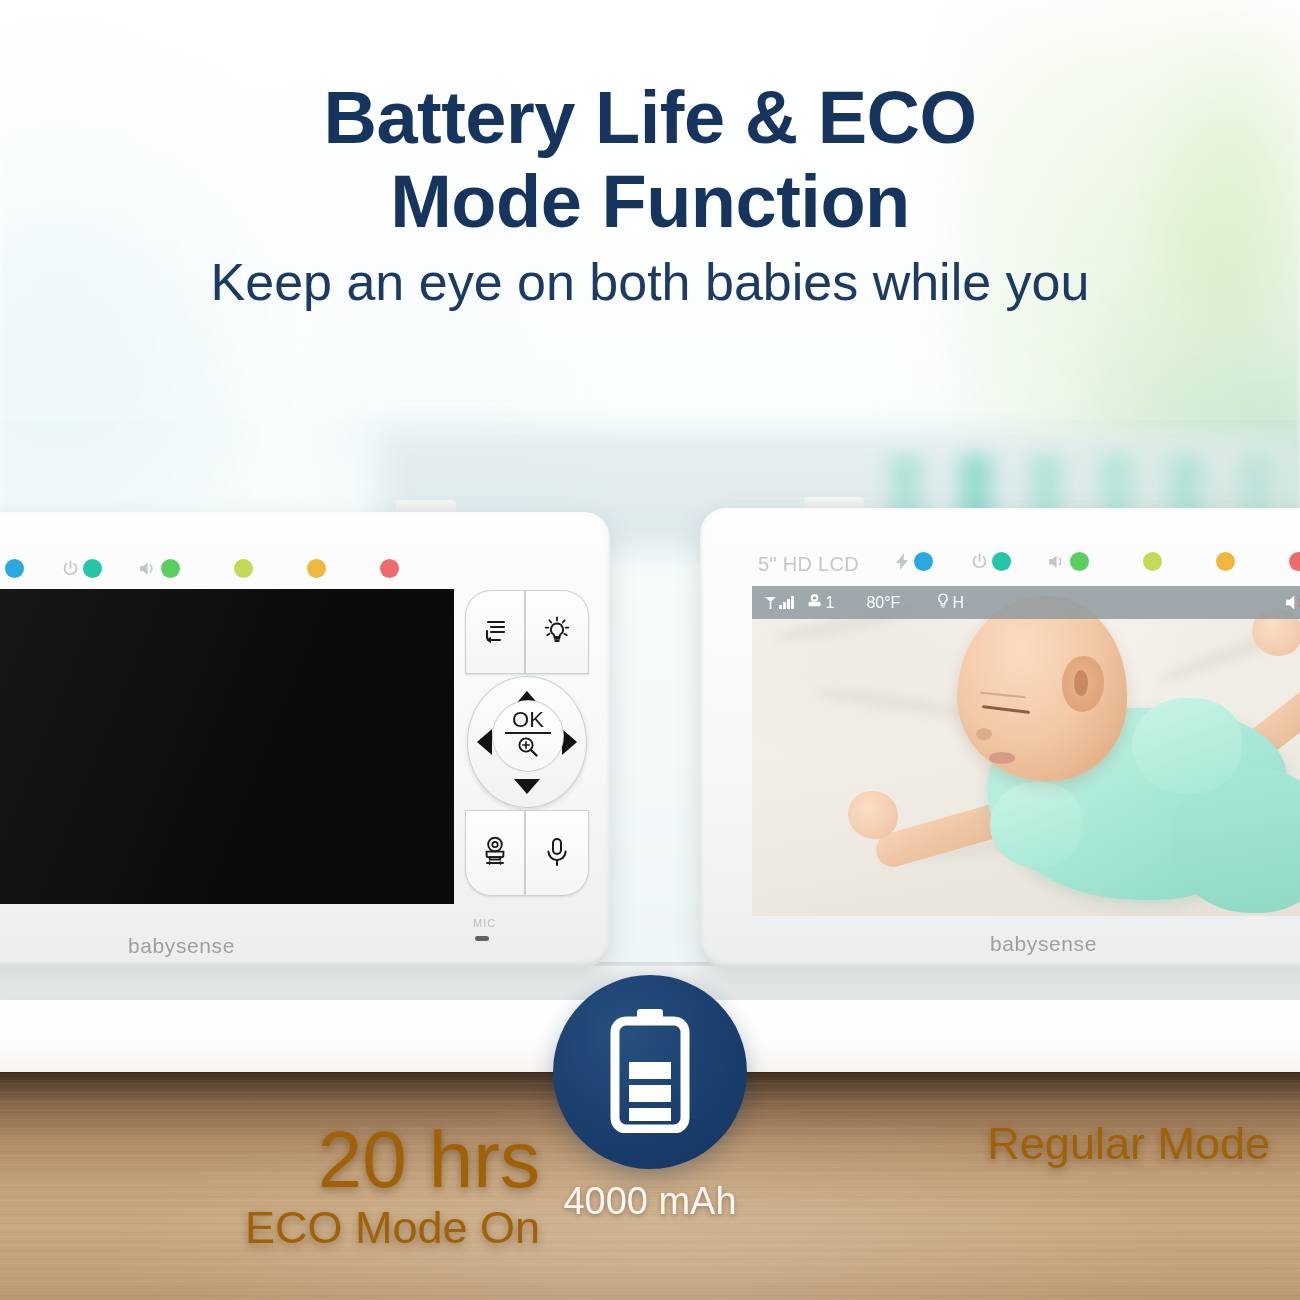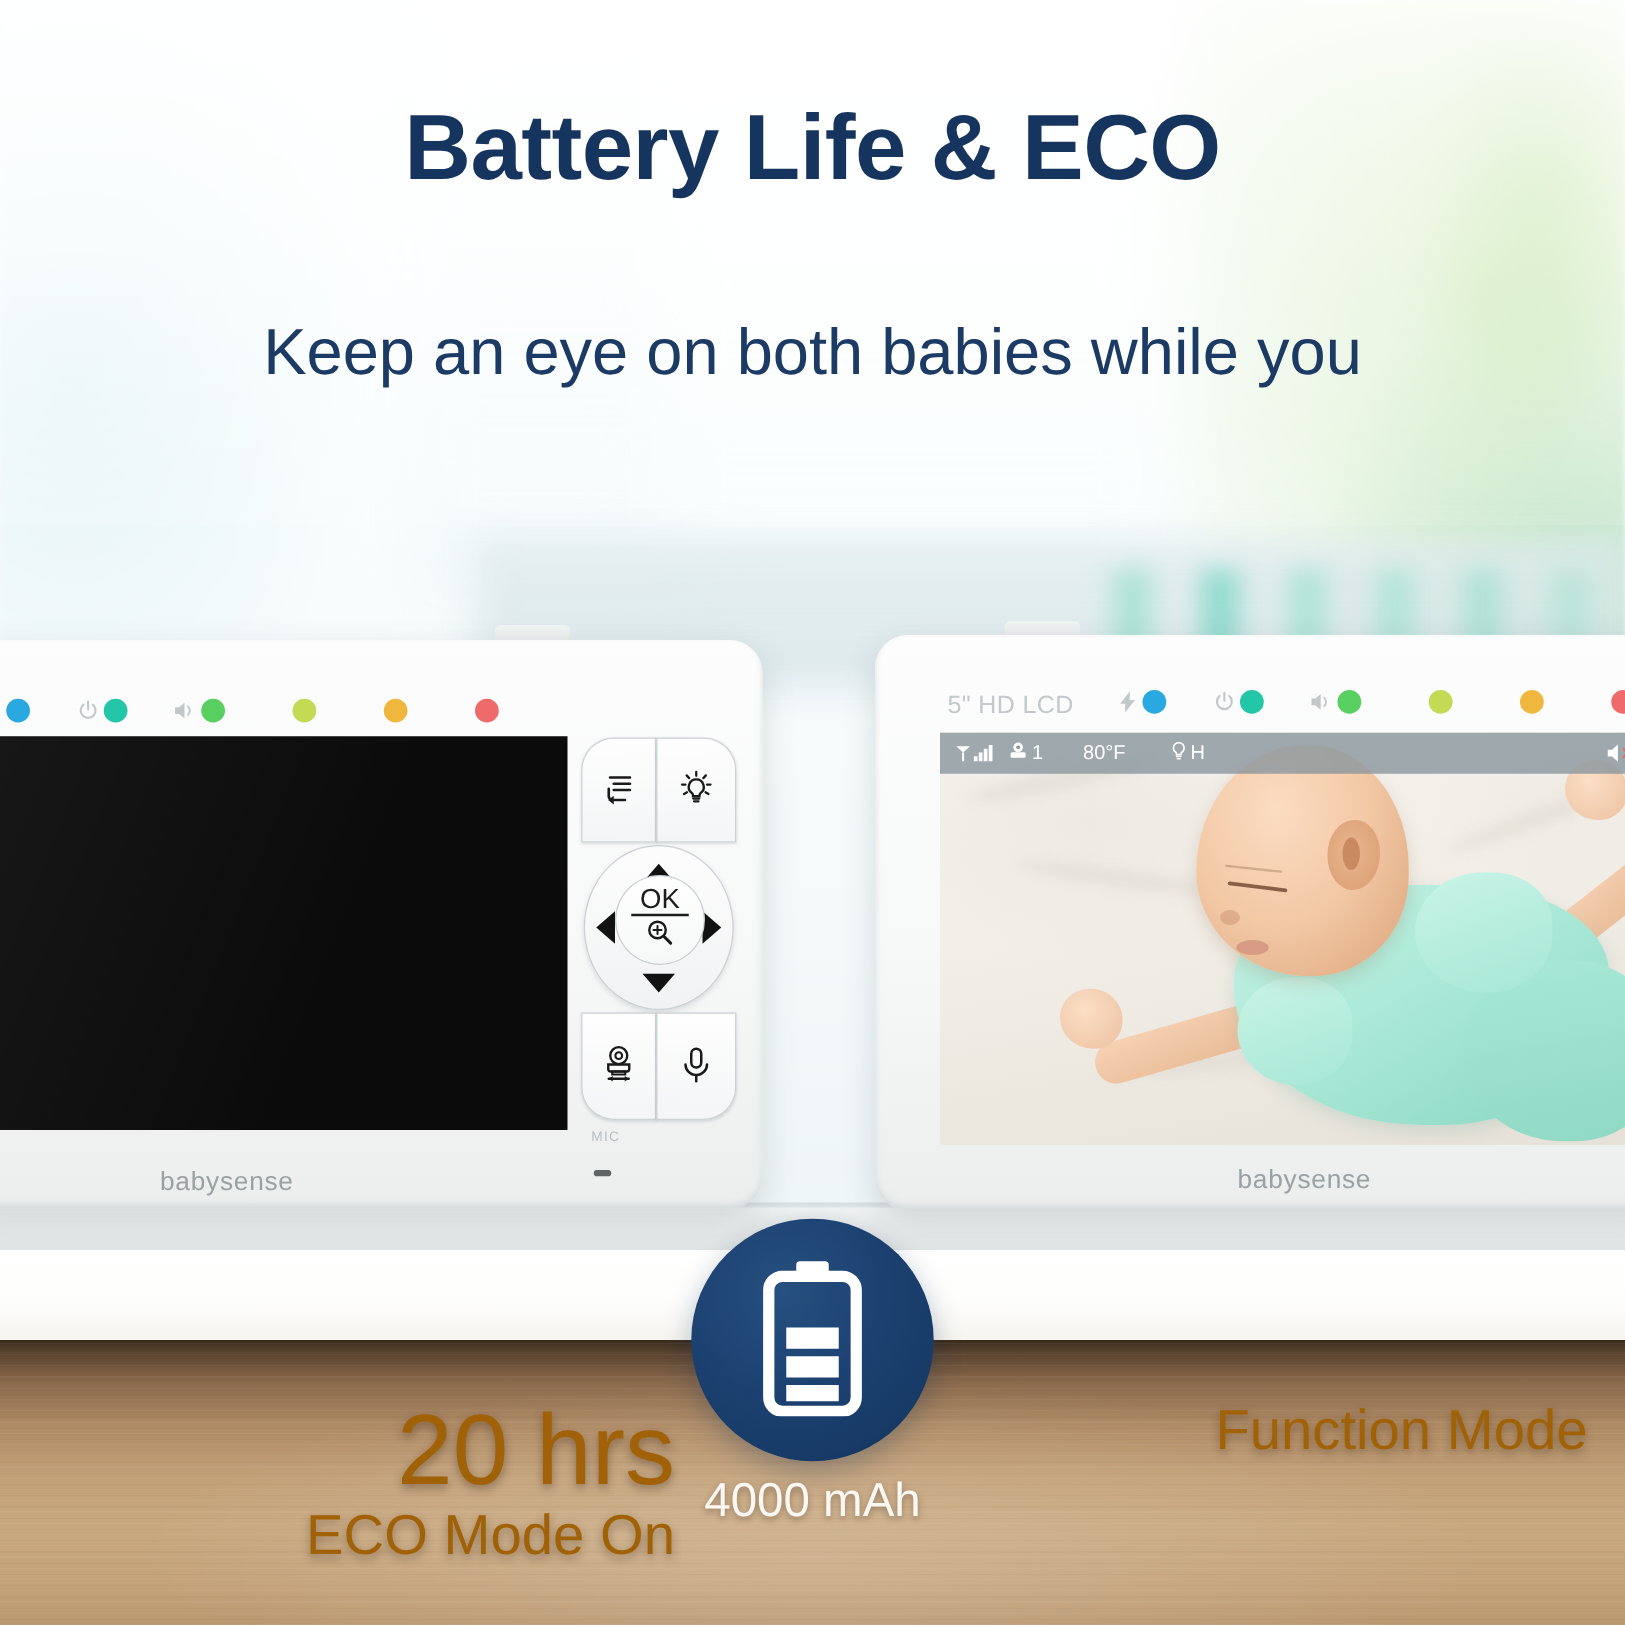--- a/index.html
+++ b/index.html
@@ -239,20 +239,21 @@
     <div class="bg-window"></div>
     <div class="bg-window2"></div>
     <div class="bg-greenblob"></div>
     <div class="bg-shelfline"></div>
     <div class="bg-bottles"></div>
     <div class="bg-topwhite"></div>
   </div>
 
   <div class="headline">
     <div>Battery Life &amp; ECO</div>
+    <div>Mode Function</div>
   </div>
   <div class="subhead">
     <div>Keep an eye on both babies while you</div>
   </div>
 
   <div class="shelf-shadow"></div>
   <div class="shelf-top"></div>
   <div class="shelf-face"></div>
 
   <div class="wood">
@@ -362,21 +363,21 @@
         <span>
           <svg width="34" height="38" viewBox="0 0 34 38">
             <rect x="13" y="7" width="8" height="15" rx="4" fill="none" stroke="#1a1a1a" stroke-width="2"></rect>
             <path d="M8.4 19.5a8.6 8.6 0 0 0 17.2 0" fill="none" stroke="#1a1a1a" stroke-width="2" stroke-linecap="round"></path>
             <path d="M17 28v5" stroke="#1a1a1a" stroke-width="2" stroke-linecap="round"></path>
           </svg>
         </span>
       </div>
     </div>
 
-    <div class="micLabel" style="left:497px;top:392px;">MIC</div>
+    <div class="micLabel" style="left:497px;top:405px;">MIC</div>
     <div class="micSlot" style="left:499px;top:424px;"></div>
 
     <div class="brand" style="left:152px;top:422px;">babysense</div>
   </div>
 
   <div class="monitor" style="left:700px;top:508px;width:624px;height:460px;">
     <div class="mon-nub" style="left:104px;top:-11px;"></div>
     <div class="mon-body" style="border-radius:26px 8px 8px 26px;"></div>
 
     <div class="lcdlabel" style="left:58px;top:45px;">5" HD LCD</div>
@@ -500,16 +501,16 @@
       </svg>
     </span>
   </div>
   <div class="mahlabel">4000 mAh</div>
 
   <div class="stat" style="left:40px;top:1118px;width:500px;">
     <div class="big">20 hrs</div>
     <div class="small">ECO Mode On</div>
   </div>
   <div class="stat" style="left:770px;top:1118px;width:500px;">
-    <div class="small">Function Mode</div>
+    <div class="small">Regular Mode</div>
   </div>
 
 </div>
 
 </body></html>

